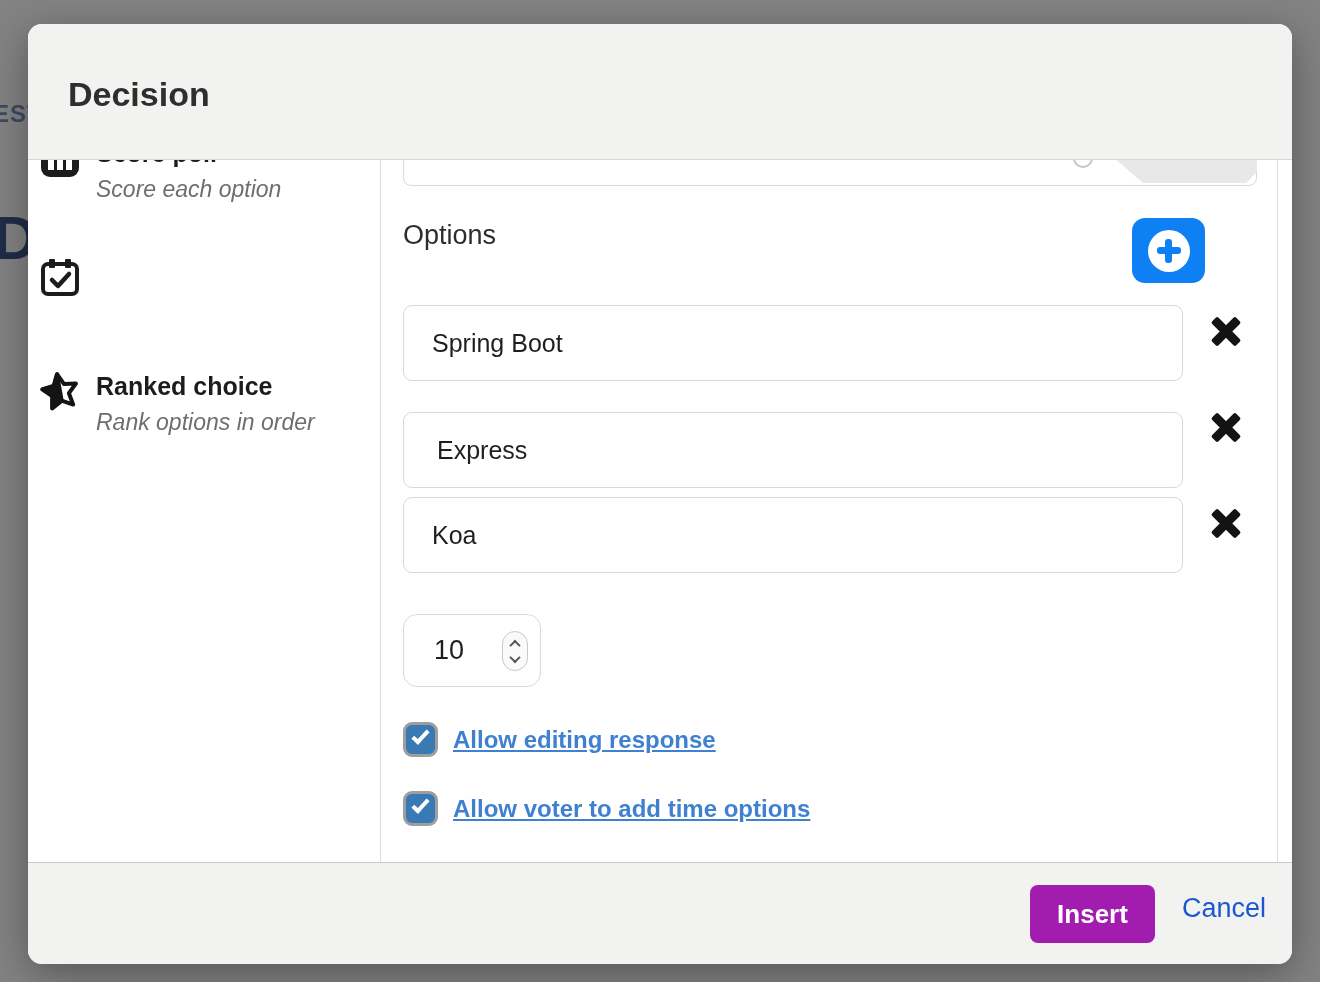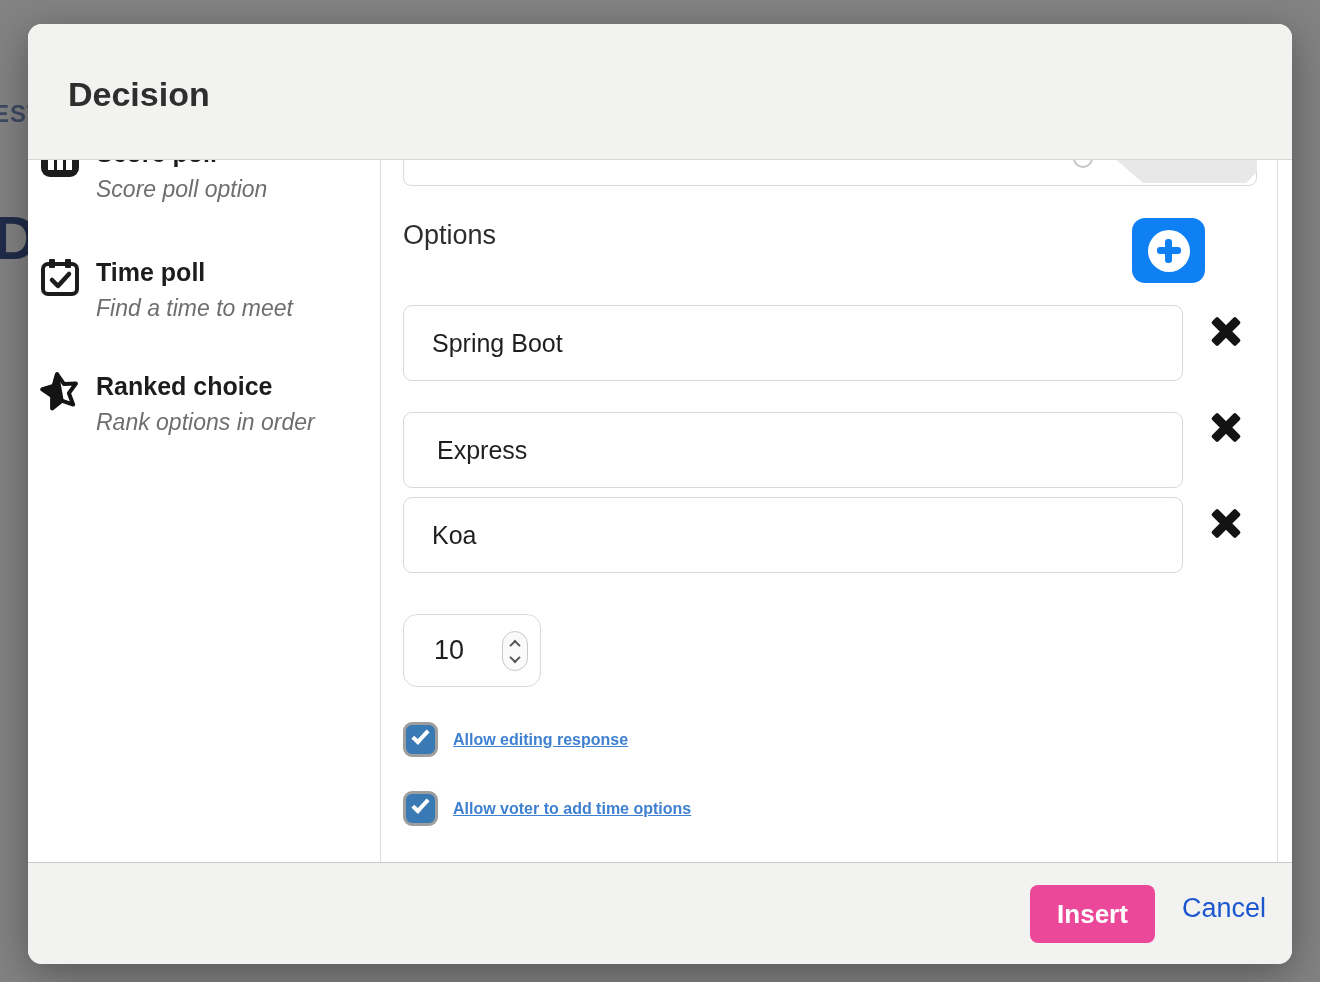--- a/index.html
+++ b/index.html
@@ -112,26 +112,26 @@
   .dots-label { position:absolute; left:168px; top:468px; font-size:26px; line-height:34px; }
   .checkbox {
     position:absolute; left:22px; width:35px; height:35px;
     background:#3979b4; border:3px solid #9e9e9e; border-radius:9px; cursor:pointer;
   }
   .cb-0 { top:562px; } .cb-1 { top:631px; }
   .checkmark {
     position:absolute; left:6px; top:6px; width:17px; height:9px;
     border-left:4px solid #fff; border-bottom:4px solid #fff; transform:rotate(-47deg);
   }
-  .cb-label { position:absolute; left:72px; font-size:16px; line-height:35px; }
+  .cb-label { position:absolute; left:72px; font-size:24px; line-height:35px; }
   .cbl-0 { top:562px; } .cbl-1 { top:631px; }
   
   .insert-button {
     position:absolute; right:137px; top:22px; width:125px; height:58px;
-    background:#ec4899; color:#fff; border:none; border-radius:8px;
+    background:#a21caf; color:#fff; border:none; border-radius:8px;
     font-family:"Liberation Sans", sans-serif; font-size:26px; font-weight:700; cursor:pointer;
   }
   .cancel-link {
     position:absolute; right:26px; top:30px; font-size:27px; font-weight:500;
     color:#1c57cf; cursor:pointer; background:none; border:none;
     font-family:"Liberation Sans", sans-serif;
   }
   
   .icon-svg { width:40px; height:40px; display:block; }
 </style>
@@ -155,37 +155,33 @@
         <span class="sb-icon">
           <svg class="icon-svg" viewBox="0 0 40 40">
             <rect x="1" y="1" width="38" height="38" rx="9" fill="#1c1c1c"></rect>
             <rect x="8" y="19" width="6" height="13" fill="#fff"></rect>
             <rect x="17" y="12" width="6" height="20" fill="#fff"></rect>
             <rect x="26" y="22" width="6" height="10" fill="#fff"></rect>
           </svg>
         </span>
         <span class="sb-text">
           <span class="sb-label">Score poll</span>
-          <span class="sb-desc">Score poll option</span>
+          <span class="sb-desc">Score each option</span>
         </span>
       </div>
 
       <div class="sb-item pos-1">
         <span class="sb-icon">
           <svg class="icon-svg" viewBox="0 0 40 40">
             <rect x="3" y="7" width="34" height="30" rx="5" fill="none" stroke="#1c1c1c" stroke-width="4"></rect>
             <rect x="9" y="2" width="6" height="9" rx="1" fill="#1c1c1c"></rect>
             <rect x="25" y="2" width="6" height="9" rx="1" fill="#1c1c1c"></rect>
             <path d="M12 23 l6 6 l11 -12" fill="none" stroke="#1c1c1c" stroke-width="4.5" stroke-linecap="round" stroke-linejoin="round"></path>
           </svg>
         </span>
-        <span class="sb-text">
-          <span class="sb-label">Time poll</span>
-          <span class="sb-desc">Find a time to meet</span>
-        </span>
       </div>
 
       <div class="sb-item pos-2">
         <span class="sb-icon">
           <svg class="icon-svg" viewBox="0 0 40 40">
             <g transform="rotate(-10 20 20)">
               <path d="M20 3 L25.2 13.9 L37 15.4 L28.4 23.7 L30.6 35.6 L20 29.8 L9.4 35.6 L11.6 23.7 L3 15.4 L14.8 13.9 Z" fill="none" stroke="#141414" stroke-width="4" stroke-linejoin="round"></path>
               <path d="M20 3 L20 29.8 L9.4 35.6 L11.6 23.7 L3 15.4 L14.8 13.9 Z" fill="#141414" stroke="#141414" stroke-width="4" stroke-linejoin="round"></path>
             </g>
           </svg>

